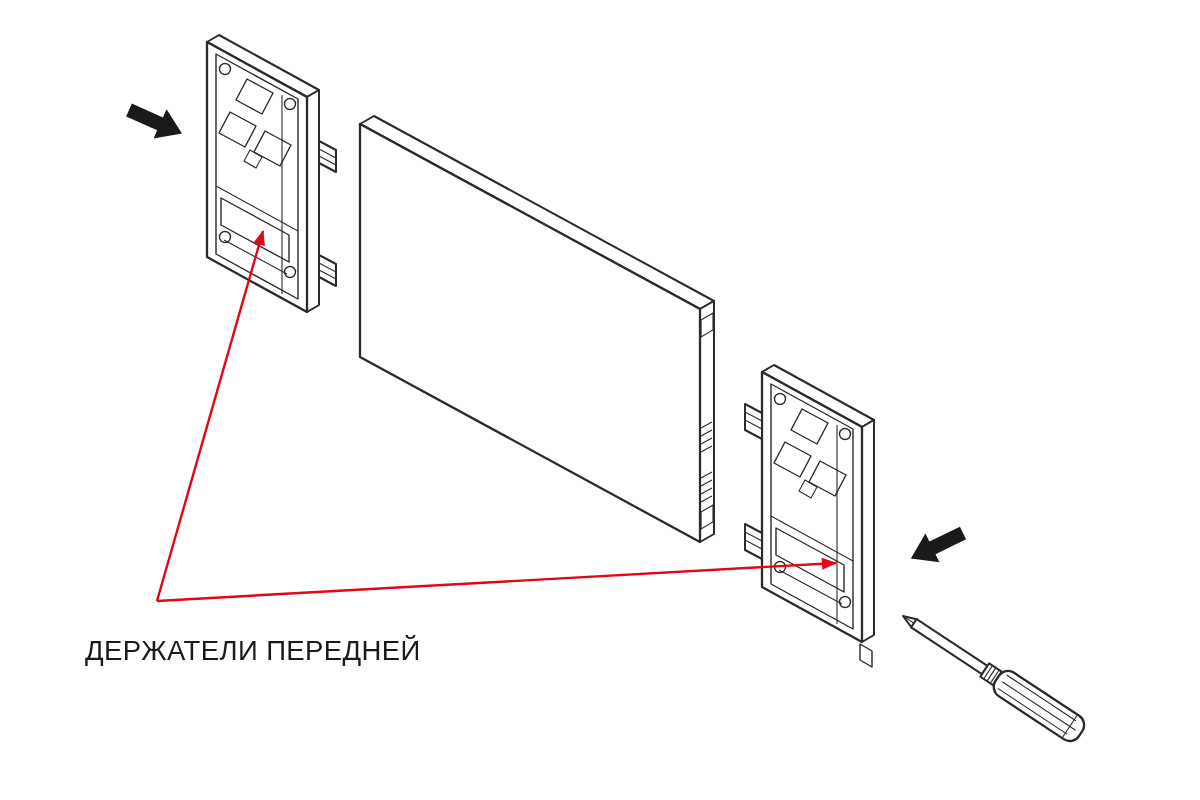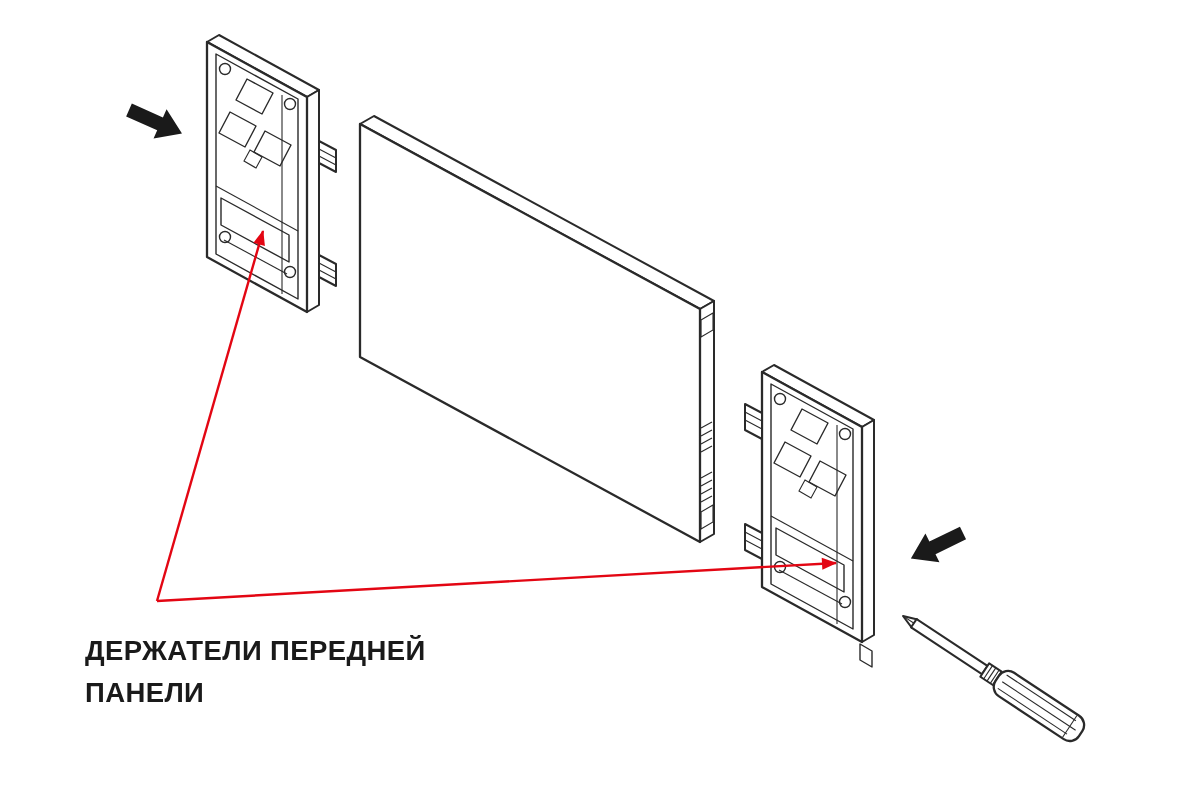--- a/index.html
+++ b/index.html
@@ -11,21 +11,20 @@
     height: 800px;
     background: var(--background, #ffffff);
     font-family: "Liberation Sans", sans-serif;
     overflow: hidden;
   }
   .canvas {
     position: relative;
     width: 1200px;
     height: 800px;
     background: var(--background, #ffffff);
-    font-weight: bold;
   }
   svg {
     position: absolute;
     left: 0;
     top: 0;
   }
   .outline {
     fill: #ffffff;
     stroke: var(--line, #2a2a2a);
     stroke-width: 2;
@@ -213,16 +212,15 @@
 
     <g>
       <path class="red-line" d="M157,601 L263,231" marker-end="url(#redArrow)"></path>
       <path class="red-line" d="M157,601 L836,563" marker-end="url(#redArrow)"></path>
     </g>
 
   </svg>
 
   <div class="callout-label">
     <div>ДЕРЖАТЕЛИ ПЕРЕДНЕЙ</div>
-    <div>ПАНЕЛИ</div>
   </div>
 
 </div>
 
 </body></html>

